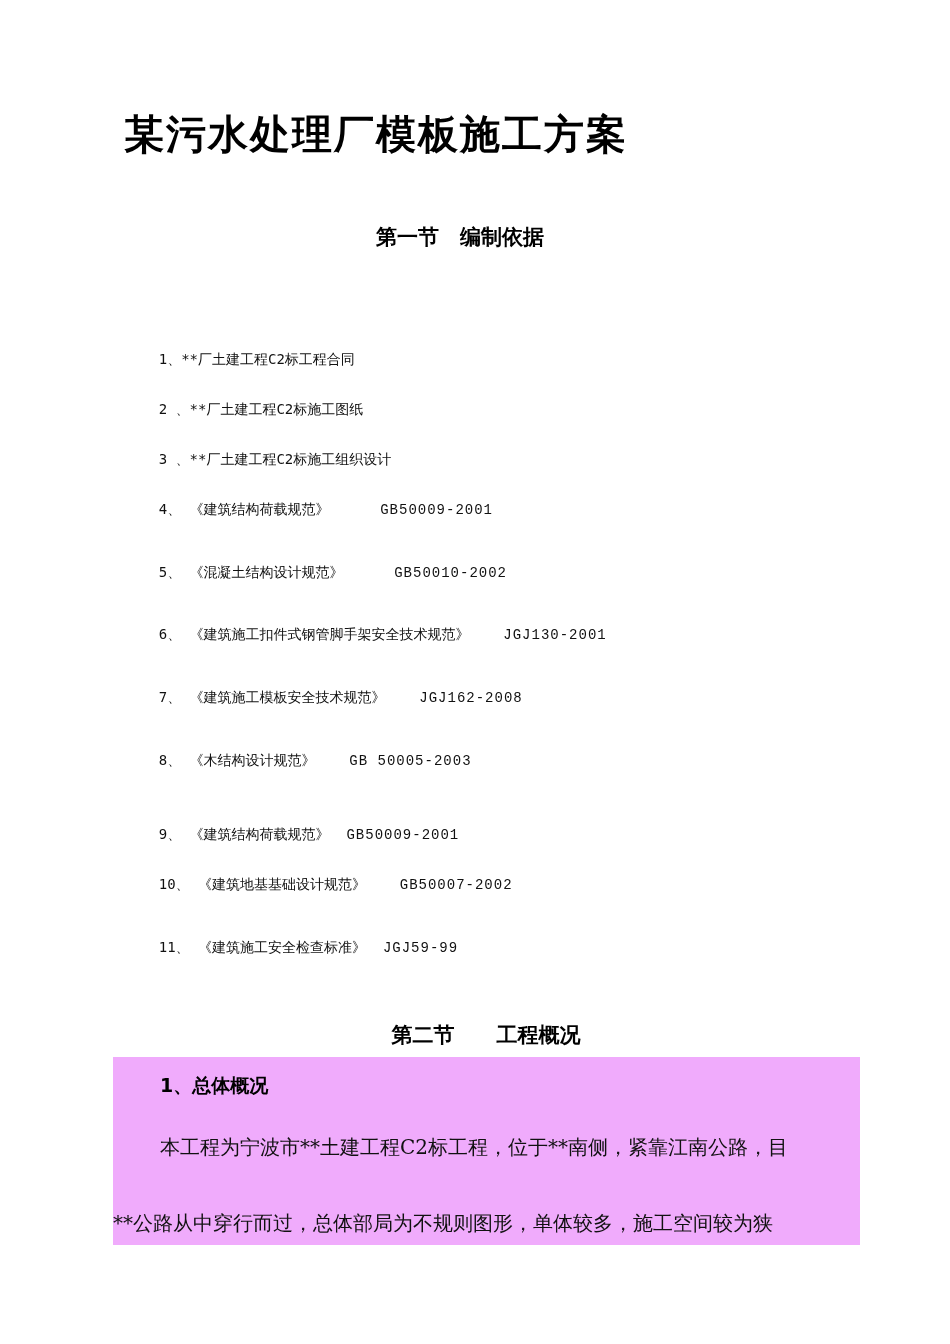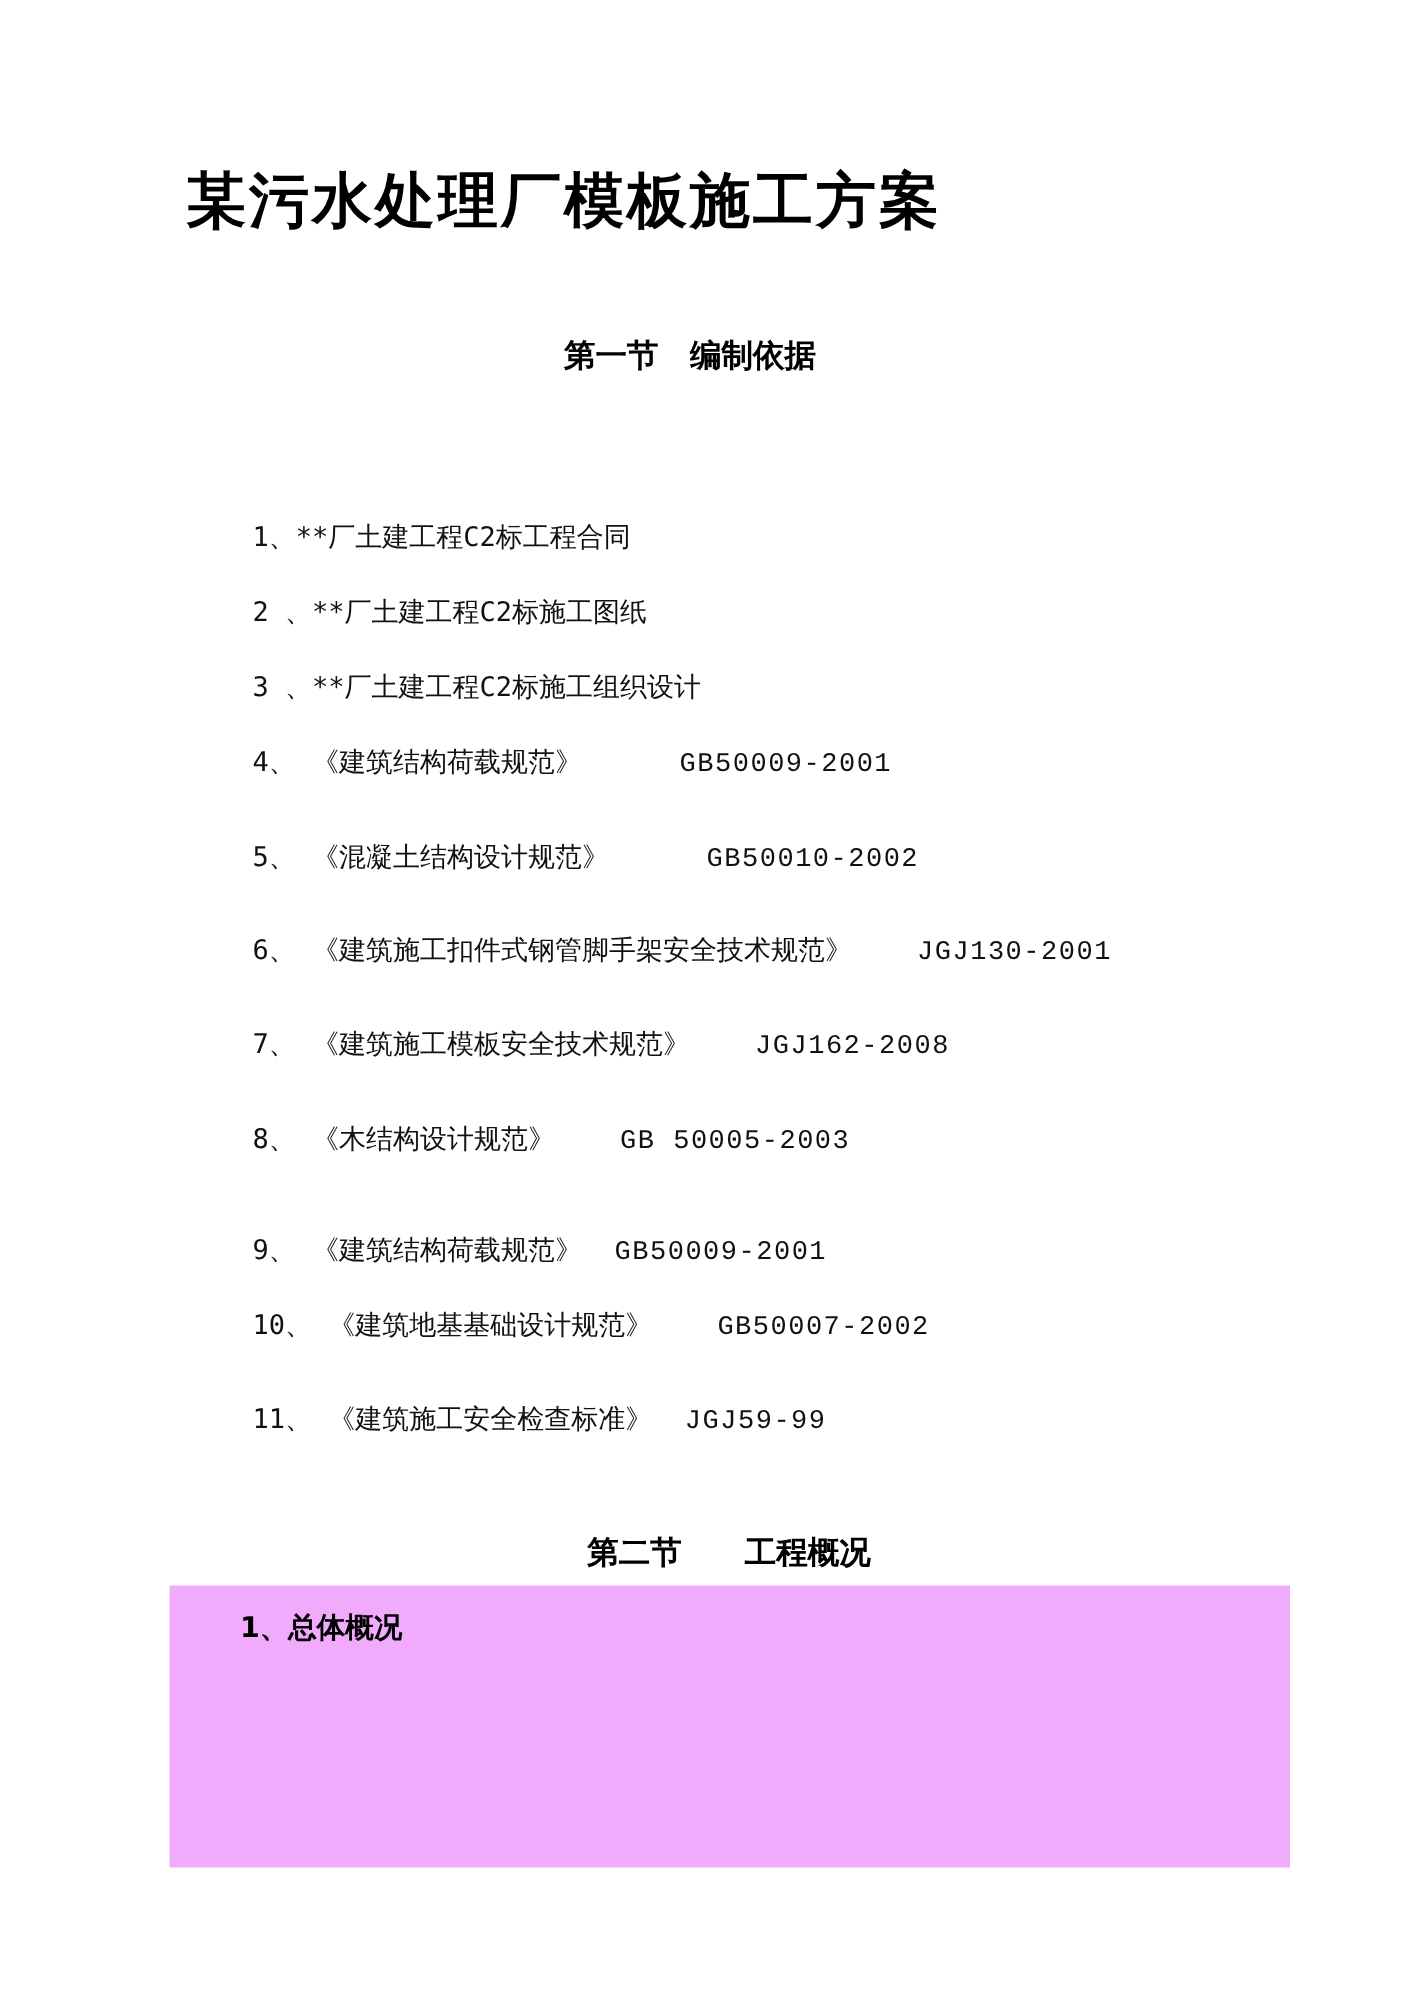--- a/index.html
+++ b/index.html
@@ -48,21 +48,21 @@
       left: 0;
       top: 0;
       margin: 0;
       padding: 0;
       list-style: none;
     }
     .ref-item {
       position: absolute;
       left: 125px;
       font-family: "DejaVu Sans Mono", "Liberation Mono", monospace;
-      font-size: 18px;
+      font-size: 14px;
       line-height: 24px;
       white-space: pre;
       color: #111;
     }
     .ref-item .code {
       font-family: "Liberation Mono", "DejaVu Sans Mono", monospace;
       letter-spacing: 1px;
     }
 
     .overview-block {
@@ -135,13 +135,15 @@
   </li>
   <li class="ref-item" style="top:911px;">
     <span>11、</span> <span>《建筑施工安全检查标准》</span>  <span class="code">JGJ59-99</span>
   </li>
 </ul>
 
 <h2 class="section-heading sec2">第二节　　工程概况</h2>
 
 <div class="overview-block">
   <h3 class="sub-heading">1、总体概况</h3>
+  <p class="para-line pl1">本工程为宁波市**土建工程C2标工程，位于**南侧，紧靠江南公路，目</p>
+  <p class="para-line pl2">**公路从中穿行而过，总体部局为不规则图形，单体较多，施工空间较为狭</p>
 </div>
 
 </body></html>

